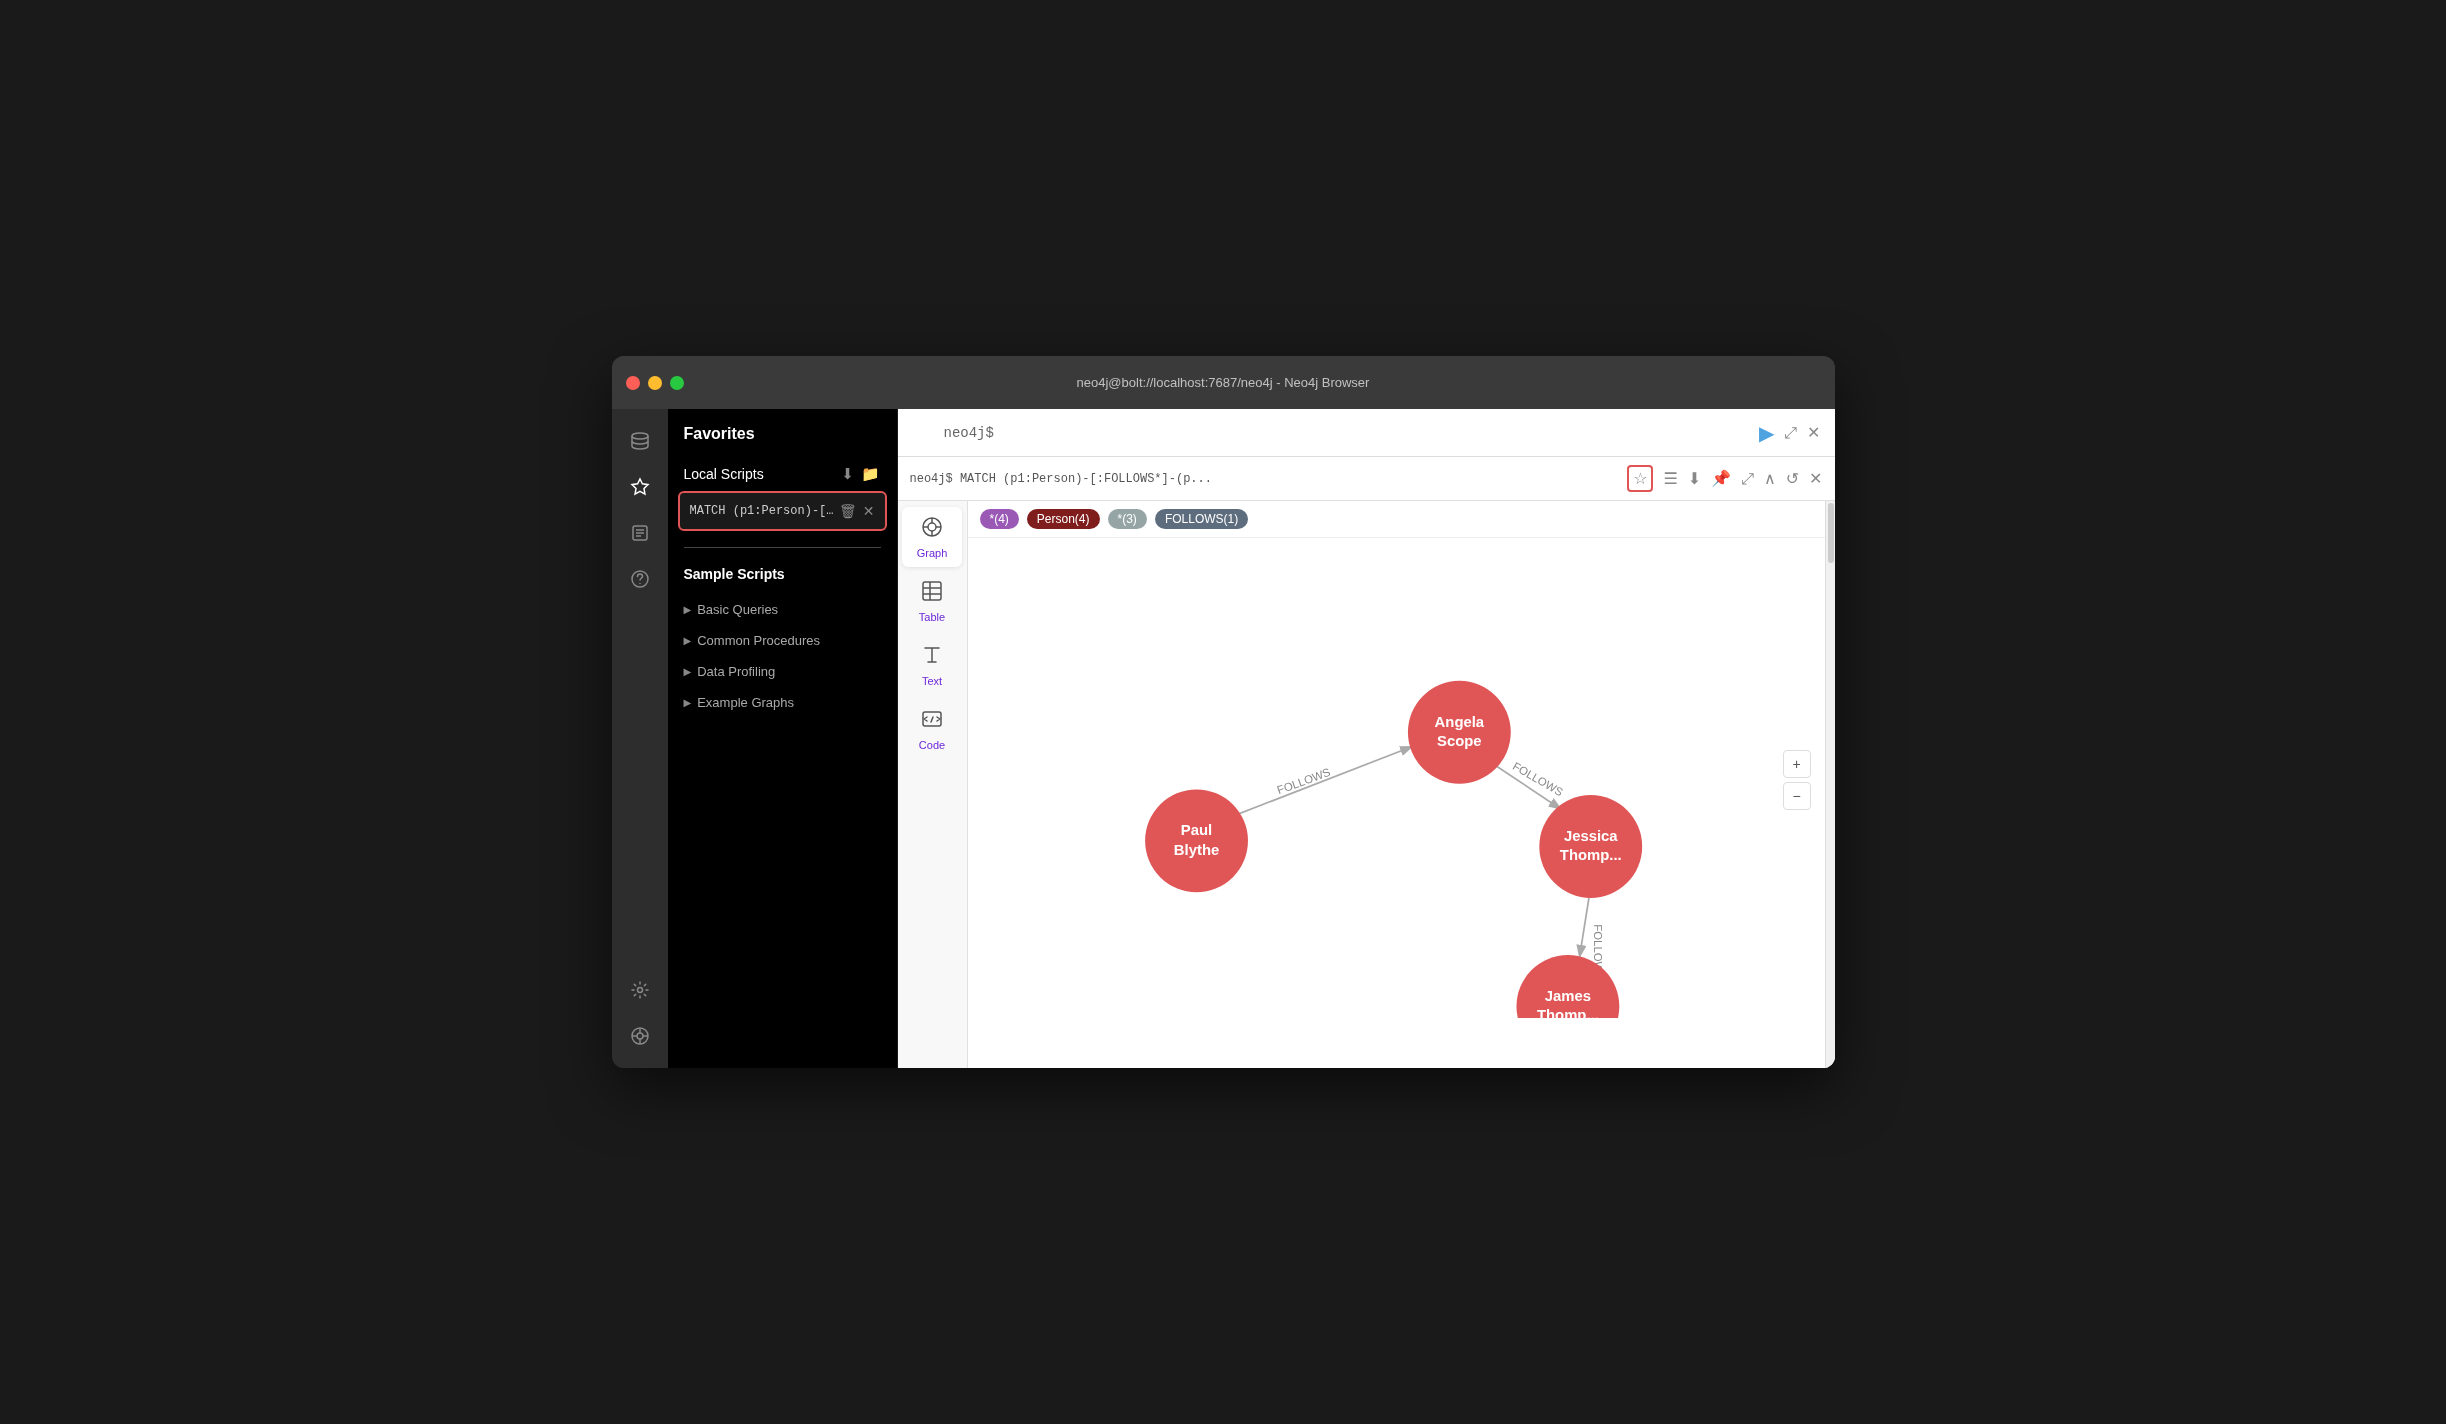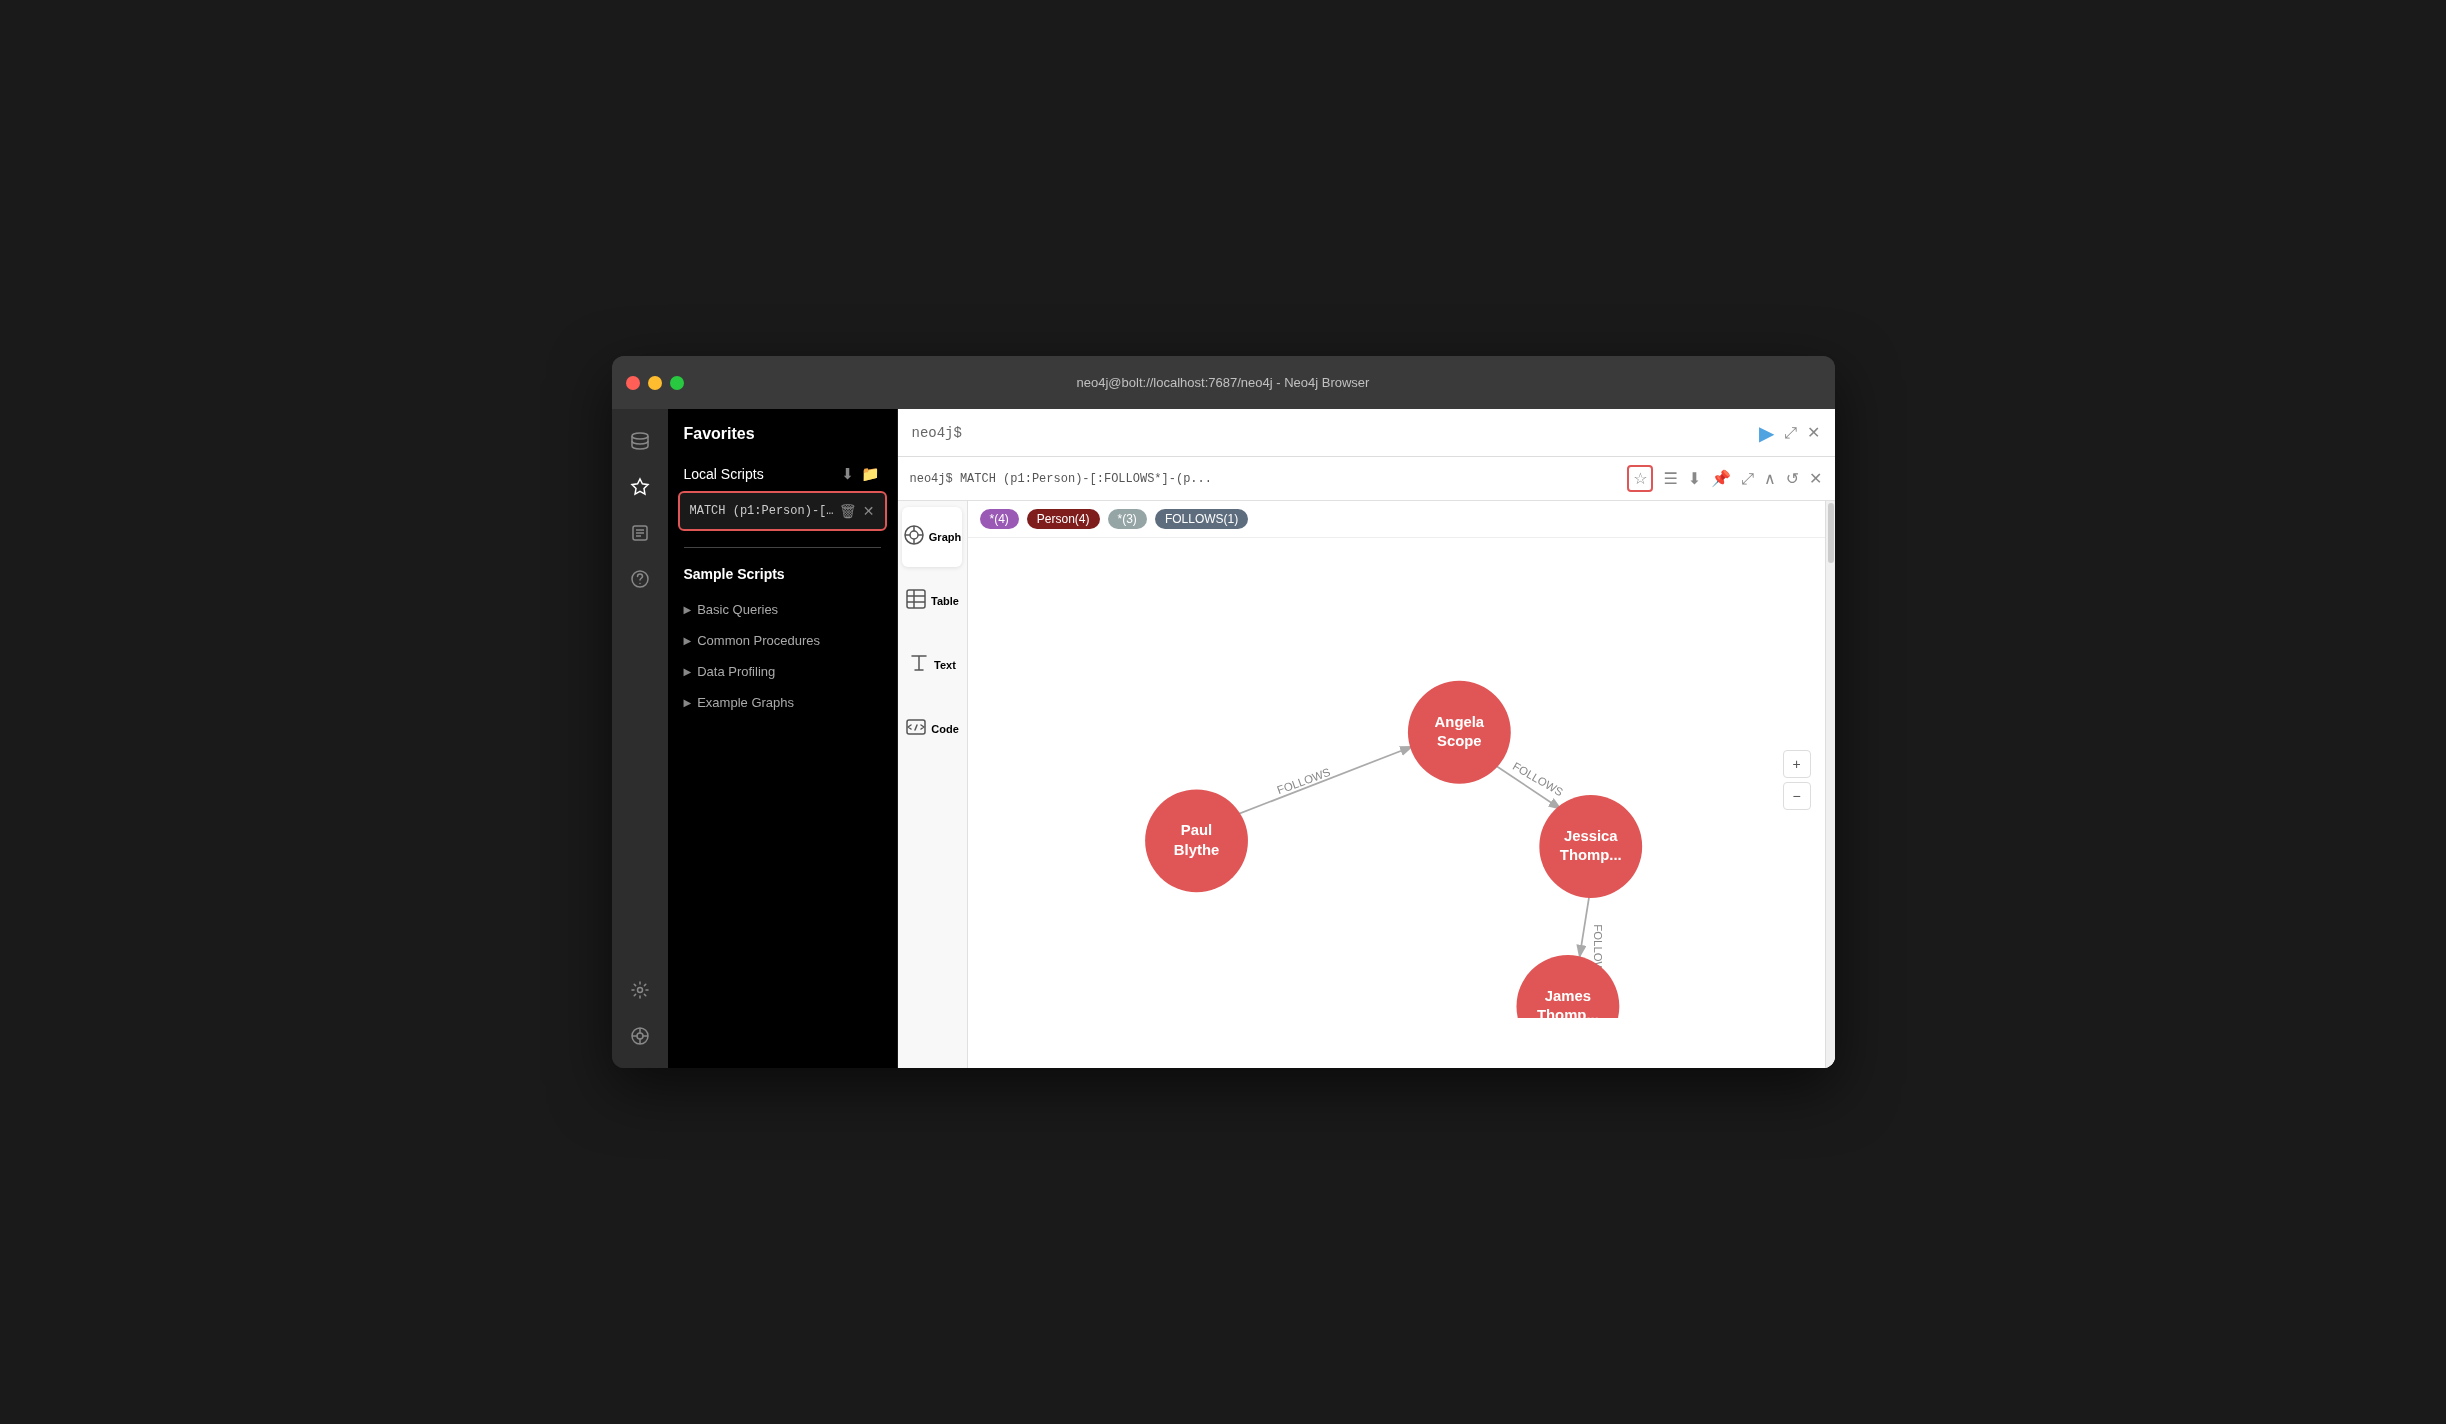--- a/index.html
+++ b/index.html
@@ -187,20 +187,21 @@
       flex-shrink: 0;
     }
     .query-input {
       flex: 1;
       border: none;
       outline: none;
       font-size: 14px;
       color: #666;
       background: transparent;
       font-family: 'Courier New', monospace;
+      margin-left: 32px;
     }
     .query-actions {
       display: flex;
       gap: 10px;
       align-items: center;
       color: #888;
       font-size: 16px;
     }
     .run-btn {
       color: #4fa3e0;
@@ -260,29 +261,28 @@
       display: flex;
       flex-direction: column;
       align-items: center;
       padding-top: 4px;
       flex-shrink: 0;
     }
     .view-tab {
       width: 60px;
       height: 60px;
       display: flex;
-      flex-direction: row;
+      flex-direction: column;
       align-items: center;
       justify-content: center;
       cursor: pointer;
       border-radius: 6px;
       margin: 2px;
       gap: 4px;
-      color: #000000;
-      font-weight: bold;
+      color: #6d28d9;
     }
     .view-tab.active { background: #fff; box-shadow: 0 1px 4px rgba(0,0,0,0.1); }
     .view-tab-icon { font-size: 18px; }
     .view-tab-label { font-size: 11px; }
     
     .graph-area {
       flex: 1;
       position: relative;
       overflow: hidden;
       background: #fff;

